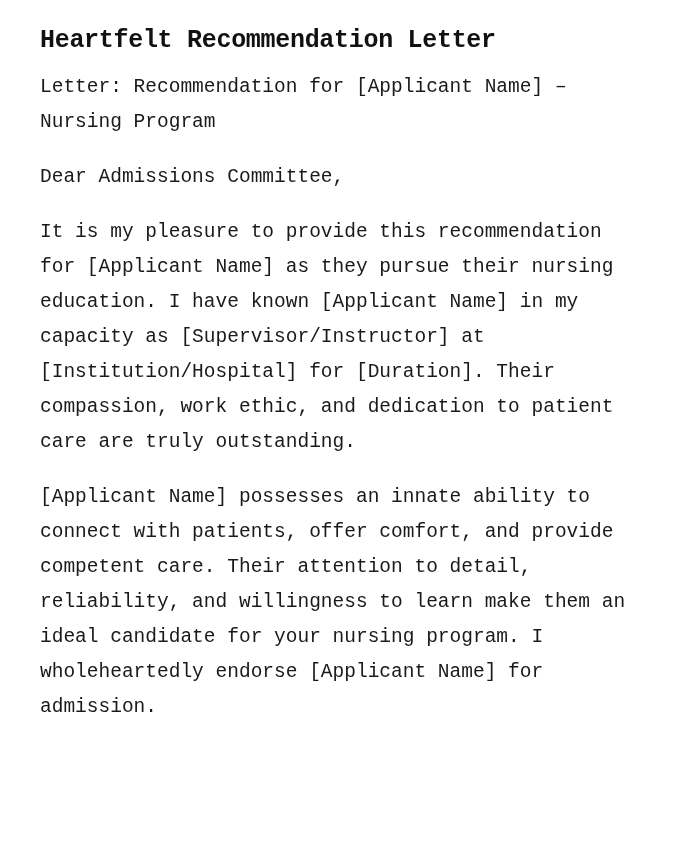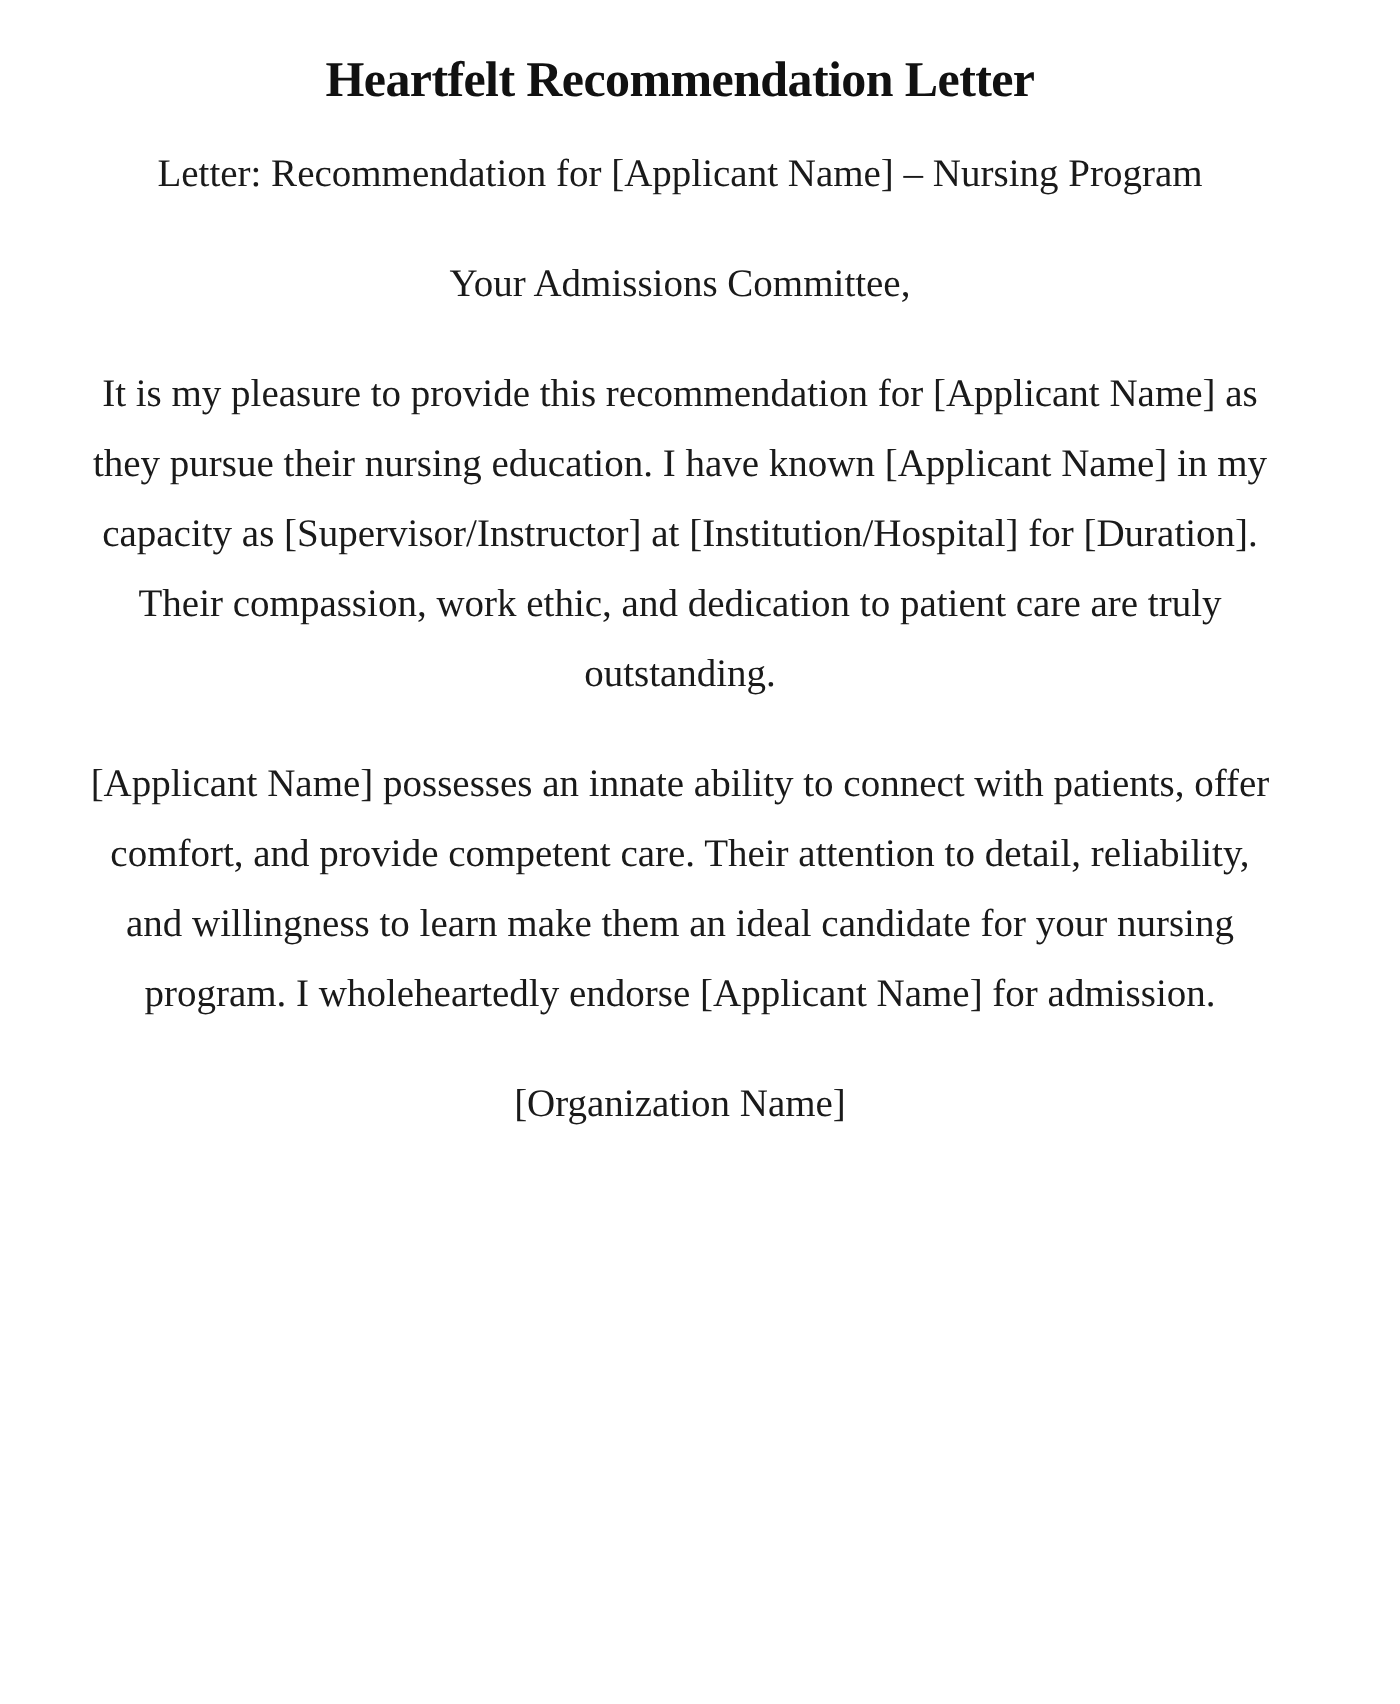--- a/index.html
+++ b/index.html
@@ -1,23 +1,22 @@
 <!DOCTYPE html>
 <html><head>
 <meta charset="utf-8">
 <style>
   html, body { margin: 0; padding: 0; background: #ffffff; }
   body { width: 700px; height: 852px; overflow: hidden; }
-  .page { padding: 24px 60px 0 40px; font-family: Liberation Serif, serif; color: #1a1a1a; text-align: center; }
+  .page { padding: 24px 60px 0 40px; font-family: Liberation Mono, monospace; color: #1a1a1a; }
   h1 { font-size: 25px; font-weight: bold; margin: 0 0 12px 0; line-height: 34px; letter-spacing: -0.3px; color: #111; }
   p { font-size: 19.5px; line-height: 35px; margin: 0 0 20px 0; }
 </style>
 </head>
 <body>
 
 <div class="page">
   <h1>Heartfelt Recommendation Letter</h1>
   <p>Letter: Recommendation for [Applicant Name] – Nursing Program</p>
-  <p>Your Admissions Committee,</p>
+  <p>Dear Admissions Committee,</p>
   <p>It is my pleasure to provide this recommendation for [Applicant Name] as they pursue their nursing education. I have known [Applicant Name] in my capacity as [Supervisor/Instructor] at [Institution/Hospital] for [Duration]. Their compassion, work ethic, and dedication to patient care are truly outstanding.</p>
   <p>[Applicant Name] possesses an innate ability to connect with patients, offer comfort, and provide competent care. Their attention to detail, reliability, and willingness to learn make them an ideal candidate for your nursing program. I wholeheartedly endorse [Applicant Name] for admission.</p>
-  <p>[Organization Name]</p>
 </div>
 
 </body></html>

